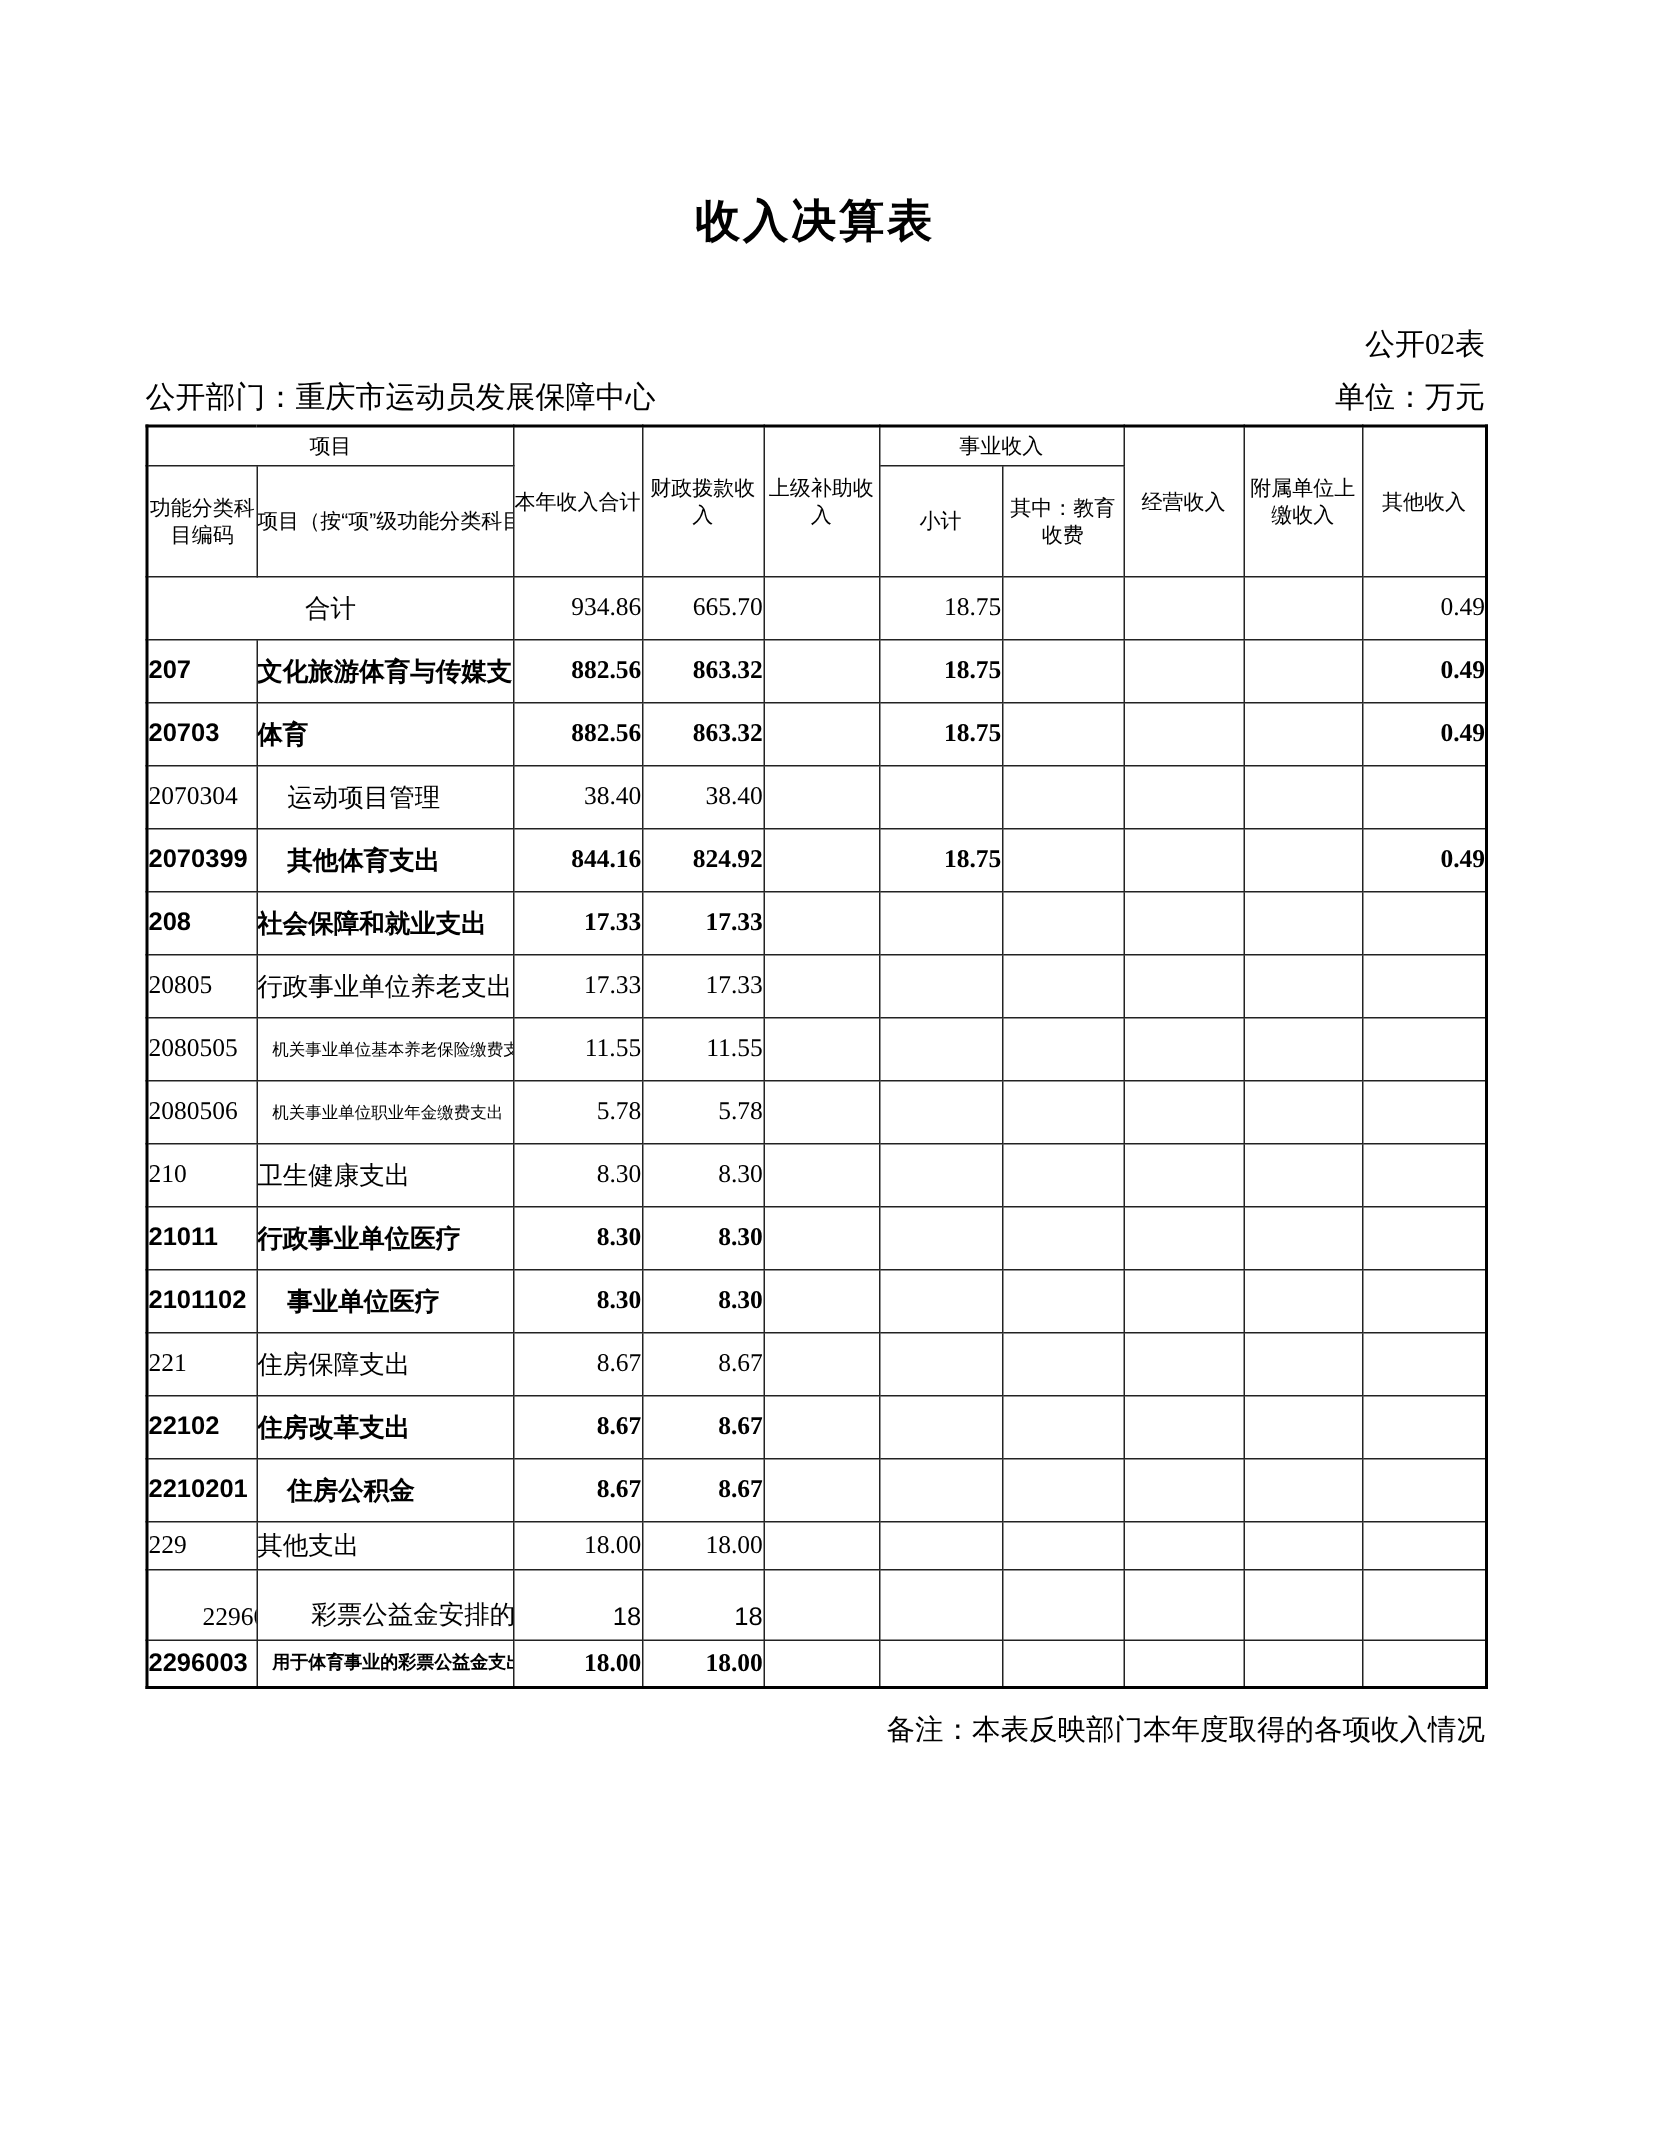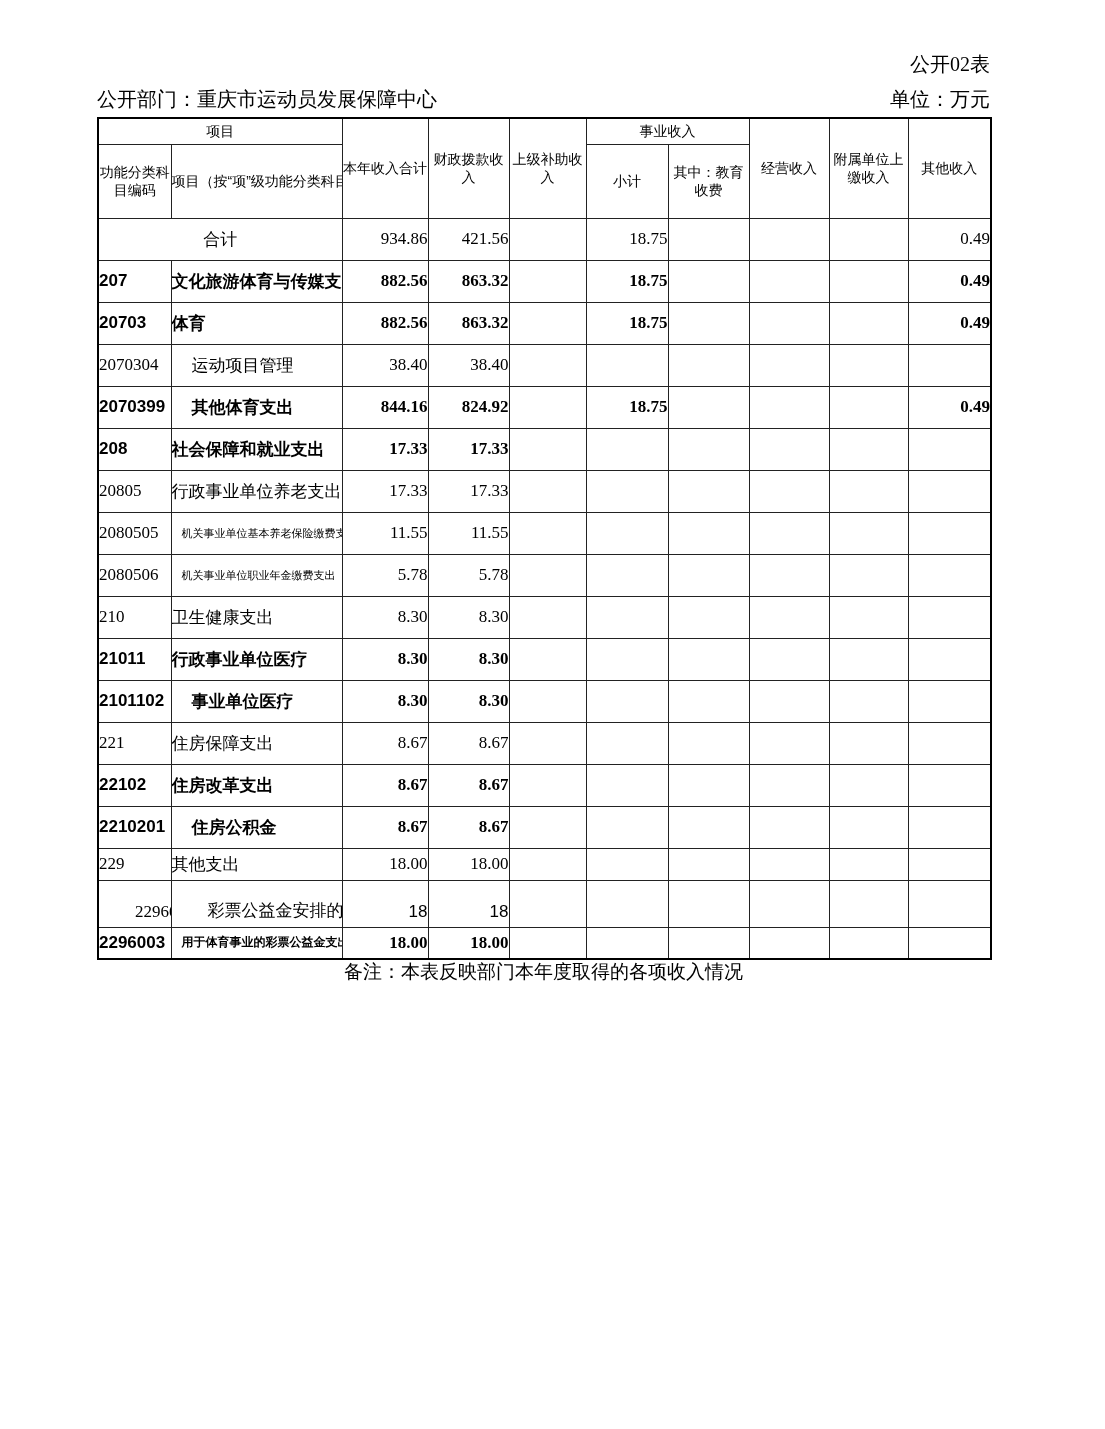--- a/index.html
+++ b/index.html
@@ -90,30 +90,32 @@
   tr.bold td { font-weight: bold; }
   tr.bold td.code, tr.bold td.label {
     font-family: "Liberation Sans", sans-serif;
   }
   tr.bold td.label.small-label { font-size: 12px; }
   tr.compact td { height: 32px; }
   tr.tall td { height: 47px; }
   tr.bottom td { vertical-align: bottom; padding-bottom: 5px; padding-left: 36px; }
   tr.sansval td.num { font-family: "Liberation Sans", sans-serif; }
   .note-line {
+    margin-top: 16px;
     font-size: 19px;
     line-height: 24px;
-    text-align: center;
+    text-align: right;
   }
 </style>
 </head>
 <body>
 
 <div class="sheet">
 
+  <h1 class="doc-title">收入决算表</h1>
 
   <div class="table-code-line">公开02表</div>
 
   <div class="meta-line">
     <span>公开部门：重庆市运动员发展保障中心</span>
     <span>单位：万元</span>
   </div>
 
   <table class="fin">
     <colgroup>
@@ -143,21 +145,21 @@
         <th class="code-head">功能分类科目编码</th>
         <th class="small-head">项目（按“项”级功能分类科目）</th>
         <th>小计</th>
         <th>其中：教育收费</th>
       </tr>
     </thead>
     <tbody>
         <tr>
           <td colspan="2" class="total-label">合计</td>
           <td class="num">934.86</td>
-          <td class="num">421.56</td>
+          <td class="num">665.70</td>
           <td class="num"></td>
           <td class="num">18.75</td>
           <td class="num"></td>
           <td class="num"></td>
           <td class="num"></td>
           <td class="num">0.49</td>
         </tr>
         <tr class="bold">
           <td class="code">207</td>
           <td class="label">文化旅游体育与传媒支出</td>

